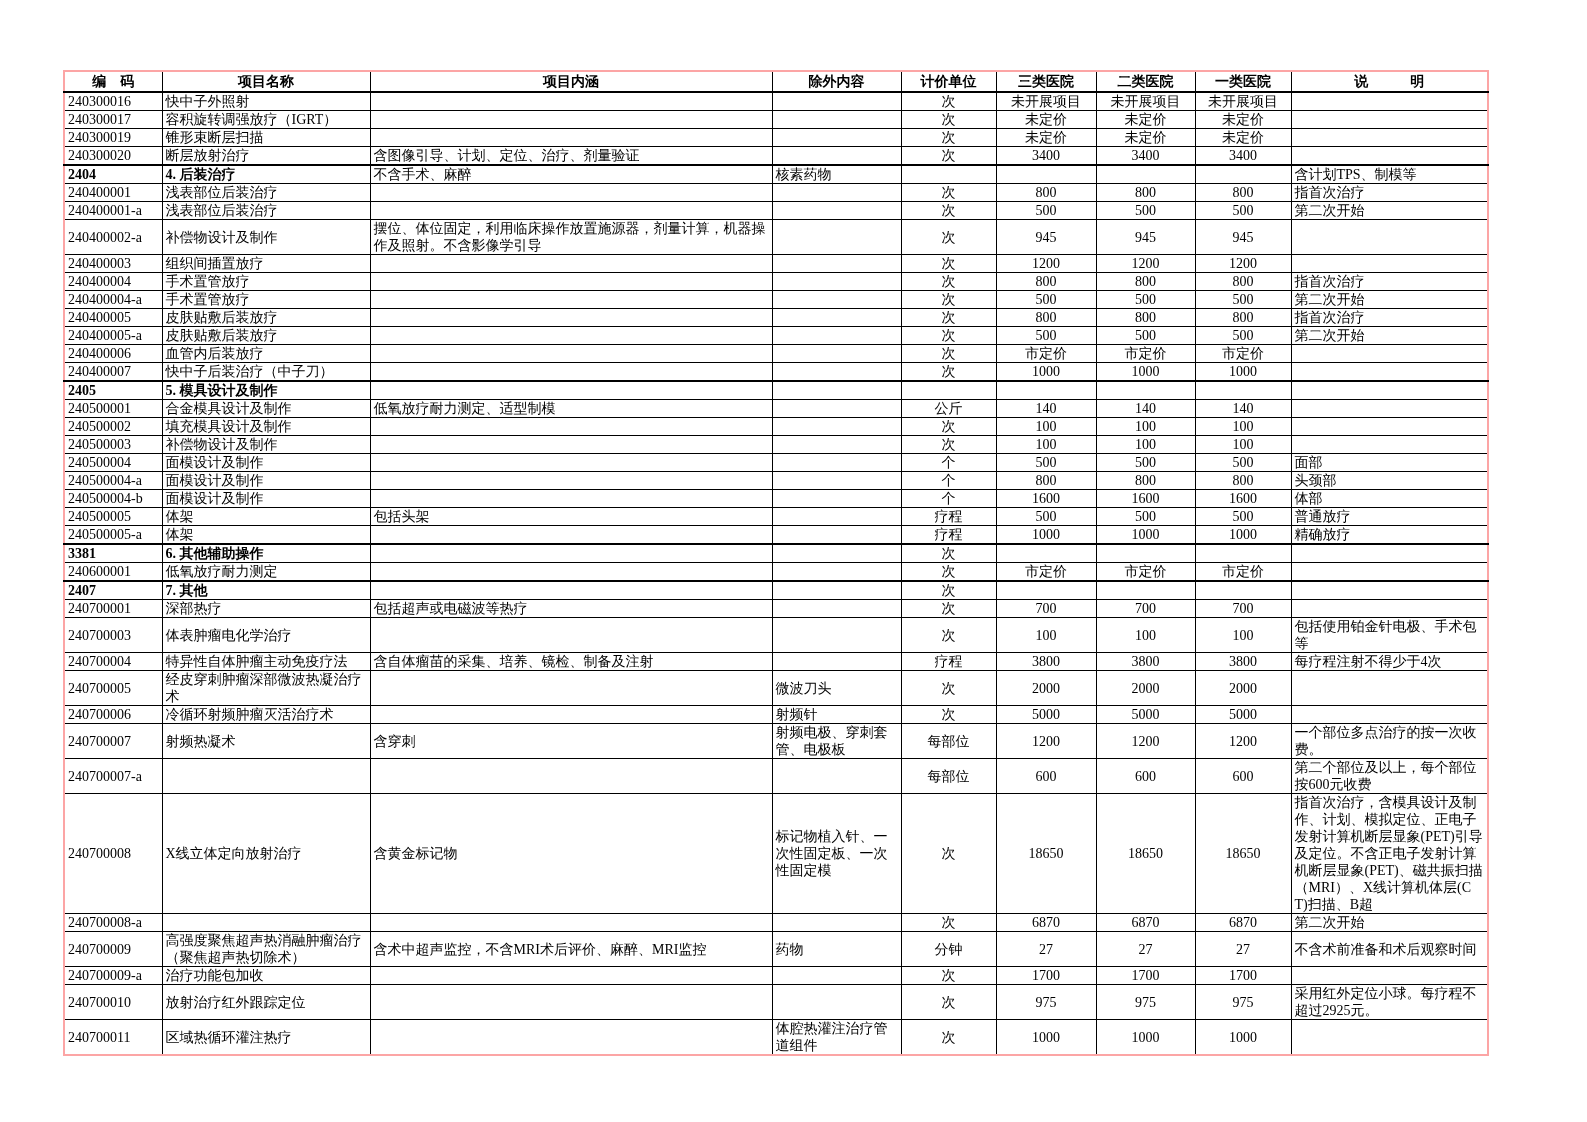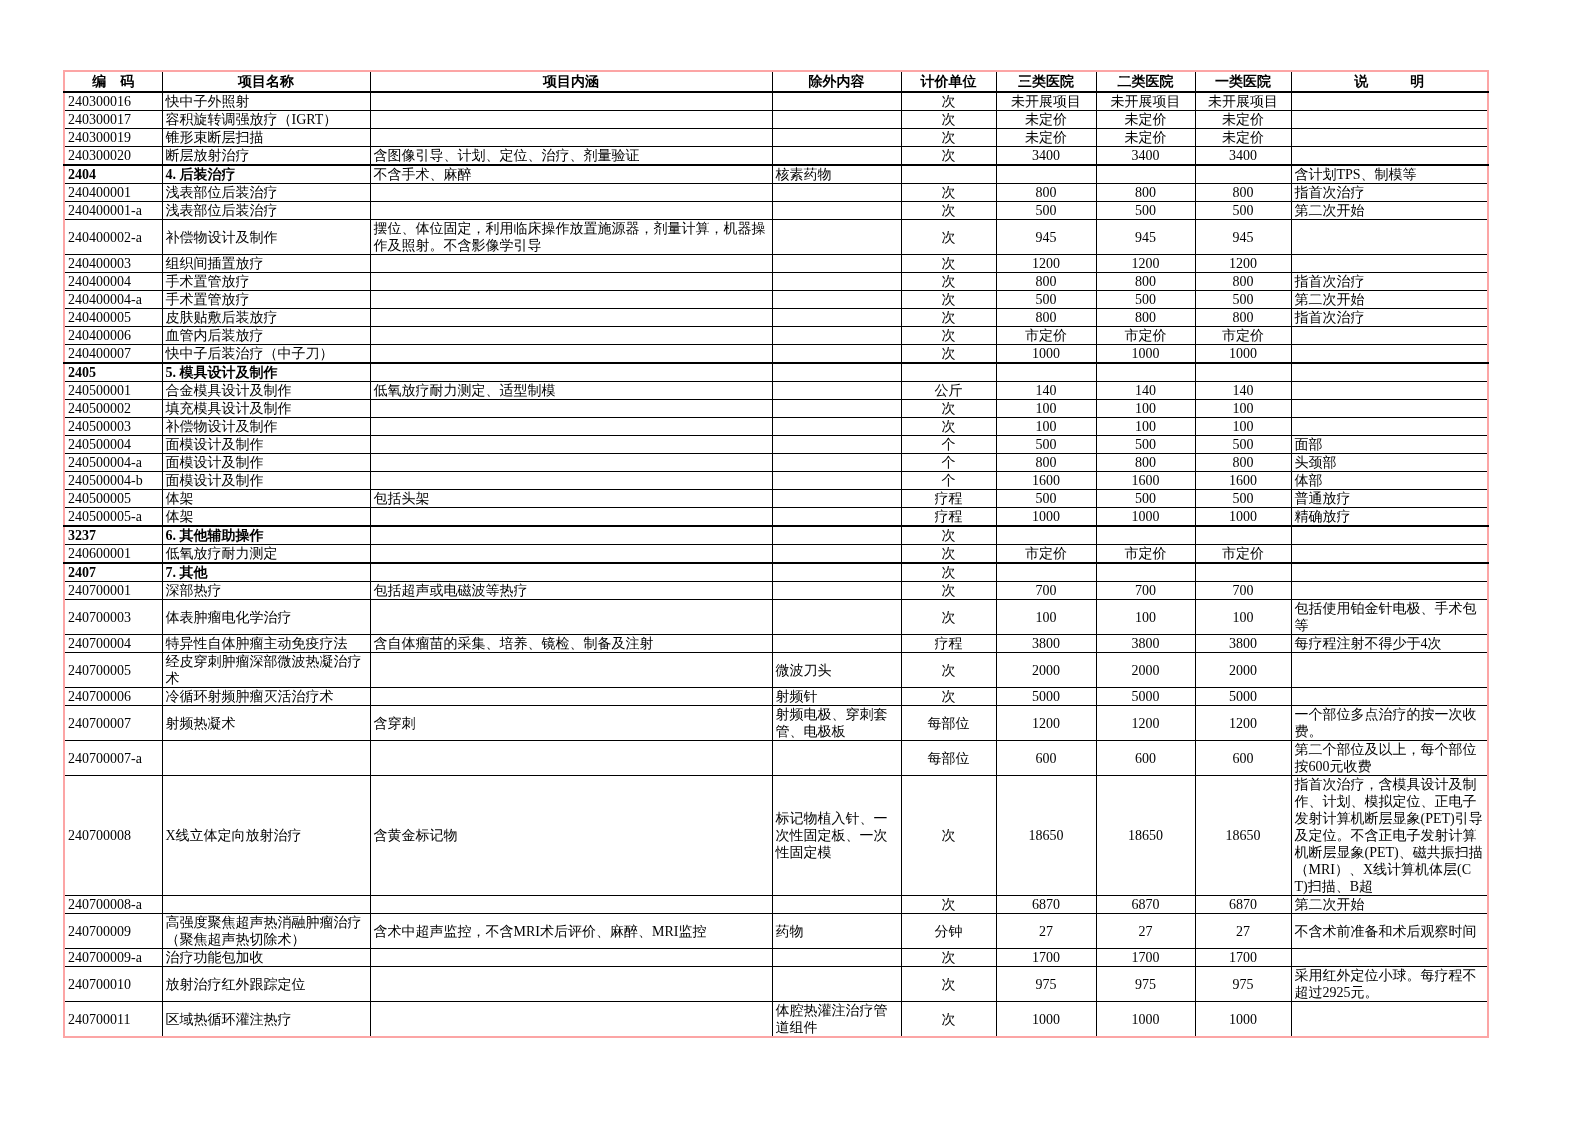--- a/index.html
+++ b/index.html
@@ -211,20 +211,31 @@
           <td class="c-name">皮肤贴敷后装放疗</td>
           <td class="c-content"></td>
           <td class="c-exclusions"></td>
           <td class="c-unit">次</td>
           <td class="c-tier3">800</td>
           <td class="c-tier2">800</td>
           <td class="c-tier1">800</td>
           <td class="c-note">指首次治疗</td>
         </tr>
         <tr>
+          <td class="c-code">240400005-a</td>
+          <td class="c-name">皮肤贴敷后装放疗</td>
+          <td class="c-content"></td>
+          <td class="c-exclusions"></td>
+          <td class="c-unit">次</td>
+          <td class="c-tier3">500</td>
+          <td class="c-tier2">500</td>
+          <td class="c-tier1">500</td>
+          <td class="c-note">第二次开始</td>
+        </tr>
+        <tr>
           <td class="c-code">240400006</td>
           <td class="c-name">血管内后装放疗</td>
           <td class="c-content"></td>
           <td class="c-exclusions"></td>
           <td class="c-unit">次</td>
           <td class="c-tier3">市定价</td>
           <td class="c-tier2">市定价</td>
           <td class="c-tier1">市定价</td>
           <td class="c-note"></td>
         </tr>
@@ -332,21 +343,21 @@
           <td class="c-name">体架</td>
           <td class="c-content"></td>
           <td class="c-exclusions"></td>
           <td class="c-unit">疗程</td>
           <td class="c-tier3">1000</td>
           <td class="c-tier2">1000</td>
           <td class="c-tier1">1000</td>
           <td class="c-note">精确放疗</td>
         </tr>
         <tr class="sec">
-          <td class="c-code">3237</td>
+          <td class="c-code">3381</td>
           <td class="c-name">6. 其他辅助操作</td>
           <td class="c-content"></td>
           <td class="c-exclusions"></td>
           <td class="c-unit">次</td>
           <td class="c-tier3"></td>
           <td class="c-tier2"></td>
           <td class="c-tier1"></td>
           <td class="c-note"></td>
         </tr>
         <tr>

